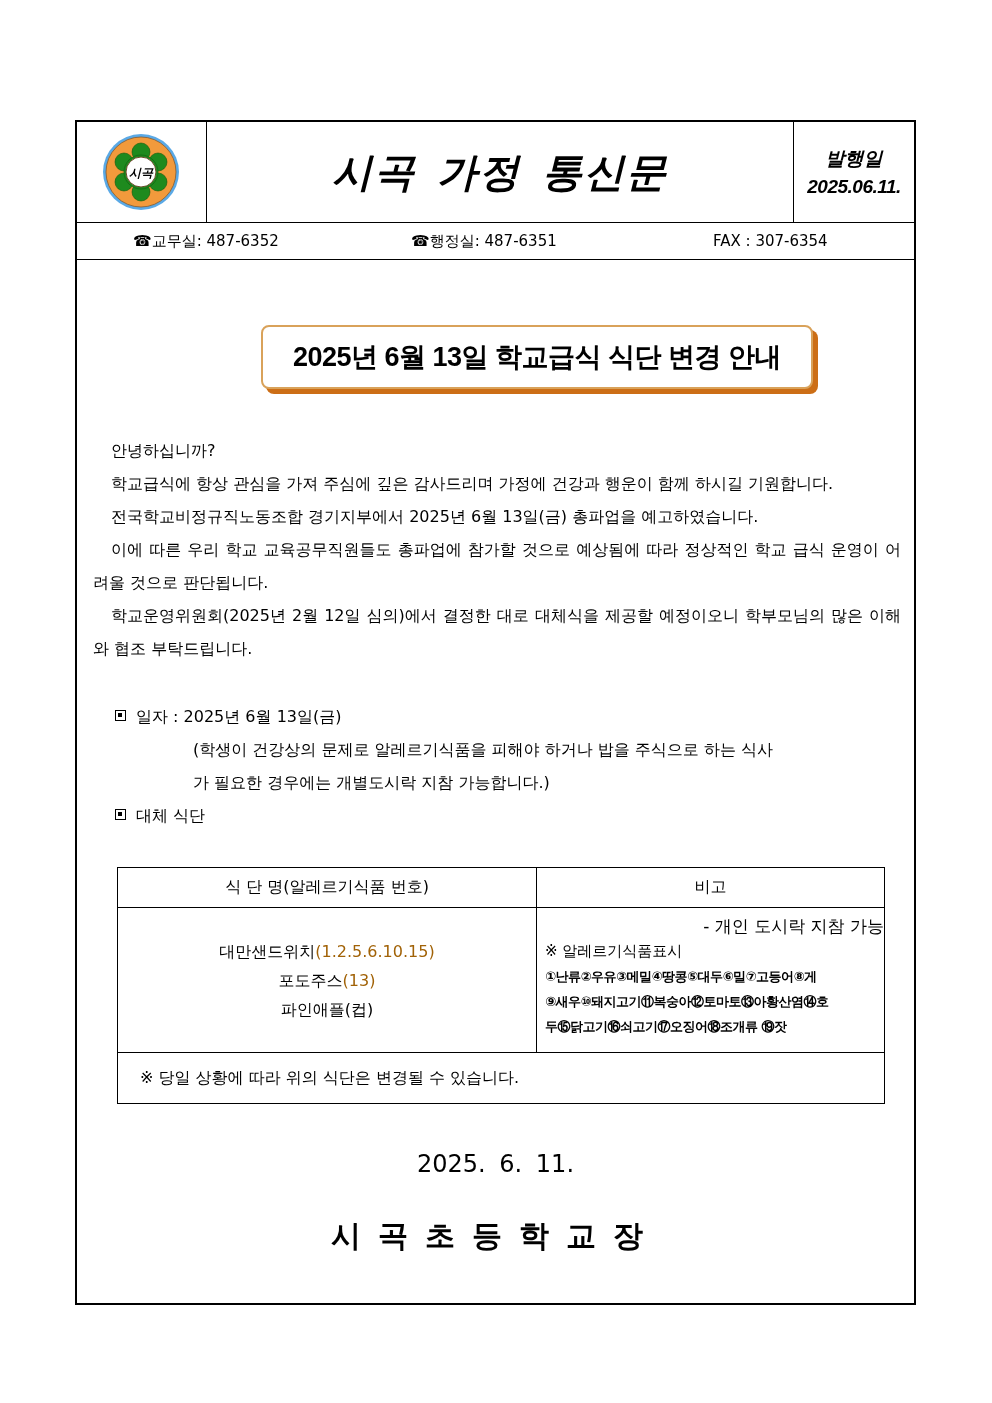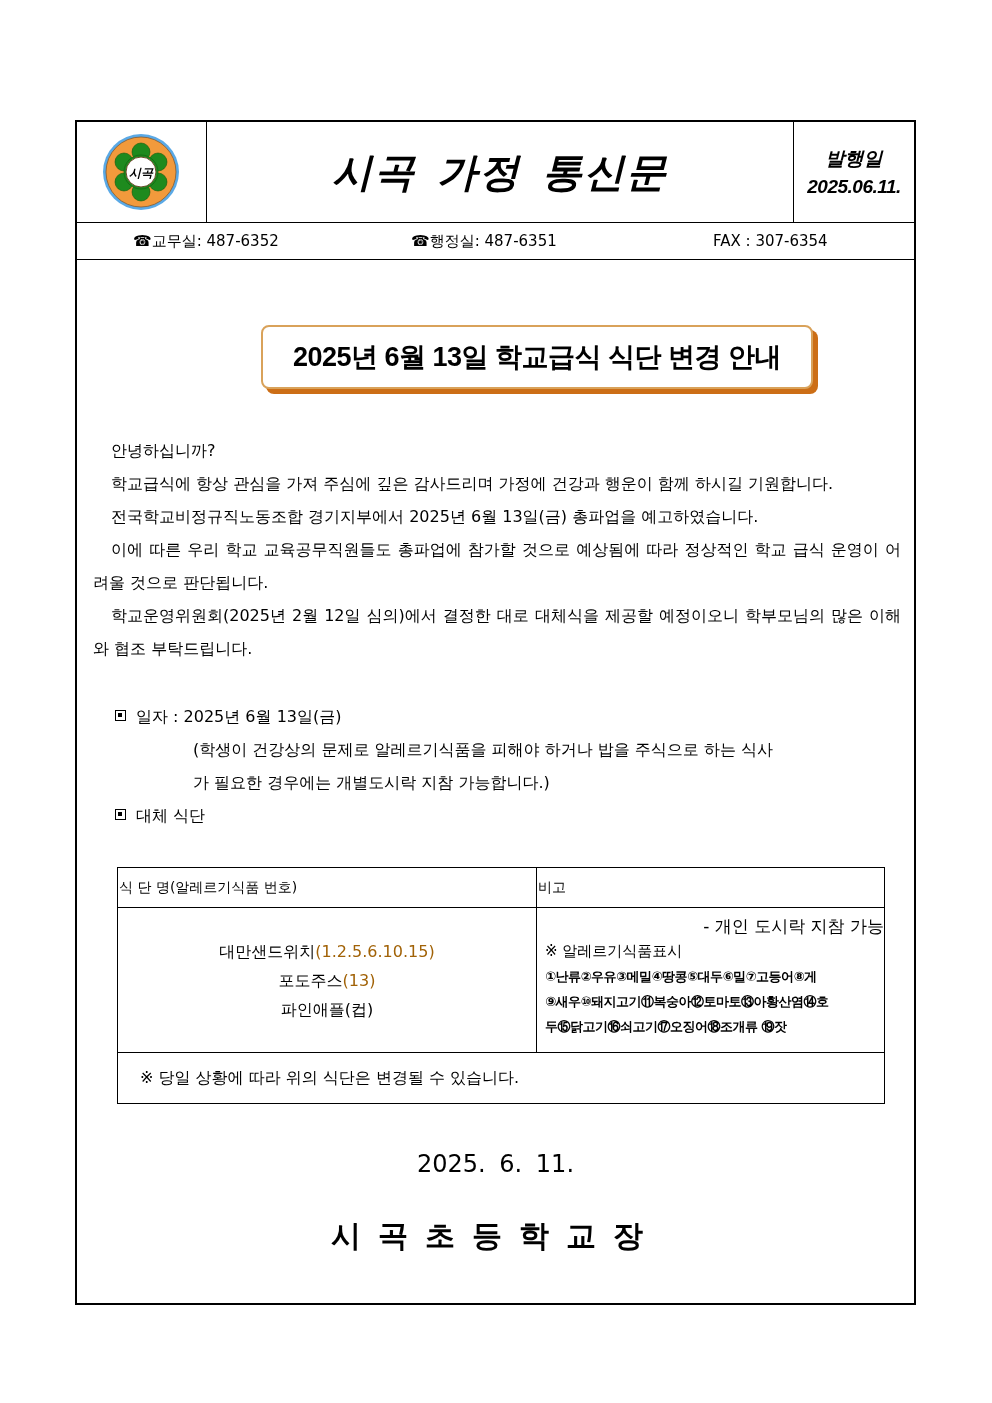--- a/index.html
+++ b/index.html
@@ -21,21 +21,21 @@
     .body { position: absolute; left: 16px; top: 312px; width: 808px; font-size: 16px; line-height: 33px; }
     .p { text-indent: 18px; text-align: justify; margin: 0; }
     .p.first { text-indent: 18px; }
     .items { position: absolute; left: 38px; top: 578px; width: 780px; font-size: 16px; line-height: 33px; }
     .item-row { display: flex; }
     .box-icon { display: inline-block; width: 11px; height: 11px; border: 1.5px solid #000; position: relative; margin-right: 10px; margin-top: 10px; box-sizing: border-box; }
     .box-icon::after { content: ""; position: absolute; left: 2px; top: 2px; width: 4px; height: 4px; background: #000; }
     .sub { padding-left: 78px; }
     .table { position: absolute; left: 40px; top: 745px; width: 768px; border: 1px solid #000; box-sizing: border-box; border-collapse: collapse; }
     .table td, .table th { border: 1px solid #000; font-weight: normal; }
-    .th { height: 37px; font-size: 14px; text-align: left; }
+    .th { height: 37px; font-size: 16px; text-align: center; }
     .menu-cell { width: 416px; height: 142px; text-align: center; font-size: 16px; line-height: 29px; vertical-align: middle; }
     .menu-cell .num { color: #a16207; }
     .note-cell { vertical-align: top; padding: 6px 0 0 8px; font-size: 15px; line-height: 25px; }
     .note-cell .pack { font-size: 17px; text-align: right; }
     .allergy { font-size: 13px; font-weight: bold; letter-spacing: -0.5px; }
     .footer-note { height: 48px; font-size: 16px; padding-left: 22px; vertical-align: middle; }
     .issue-date { position: absolute; left: 0; width: 100%; top: 1028px; text-align: center; font-size: 24px; word-spacing: 6px; }
     .principal { position: absolute; left: 0; width: 100%; top: 1094px; text-align: center; font-family: "Liberation Sans", sans-serif; font-weight: bold; font-size: 30px; letter-spacing: 17px; }
   </style>
 </head>

